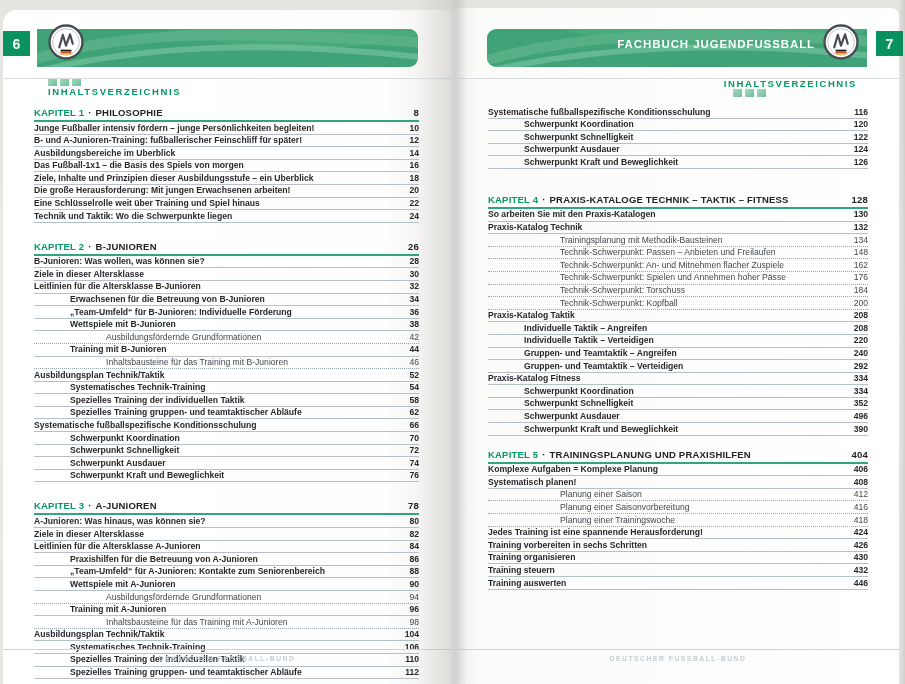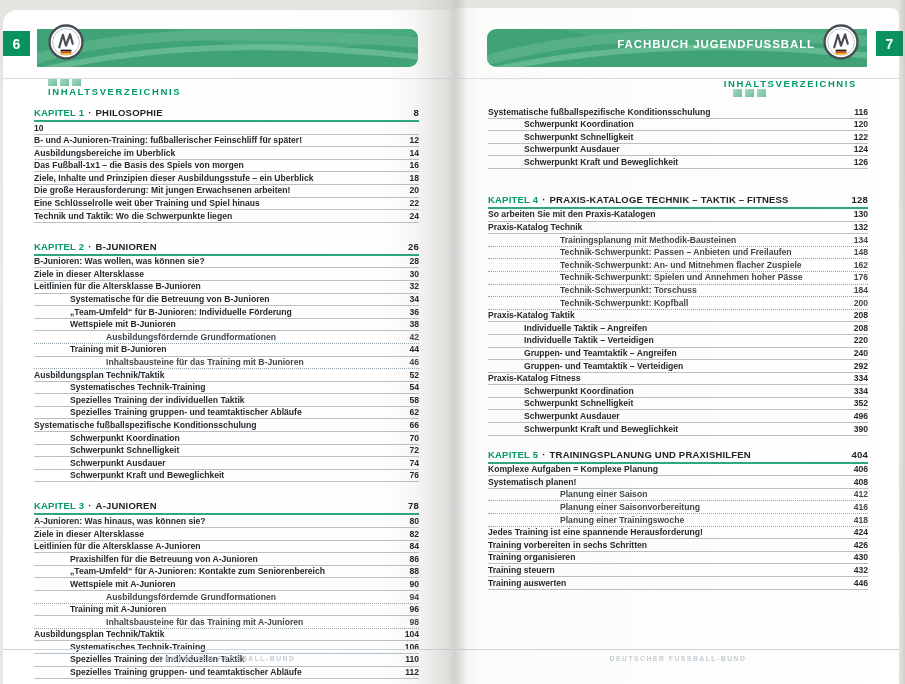--- a/index.html
+++ b/index.html
@@ -77,21 +77,21 @@
   .thead .grow{flex:1;}
   .klabel{color:#009a63;}
   .ksep{margin:0 4px;}
   .trow{
     display:flex;align-items:flex-end;height:11.6px;
     border-bottom:1px solid #b6c0c8;
     font-size:8.6px;font-weight:bold;color:#26282b;
   }
   .trow > span{padding-bottom:1.5px;line-height:1;}
   .trow .ttext{flex:1;white-space:nowrap;overflow:hidden;}
-  .trow.sub{font-weight:bold;color:#43474b;border-bottom:1px dotted #95a5b0;}
+  .trow.sub{font-weight:normal;color:#43474b;border-bottom:1px dotted #95a5b0;}
   .lvl1 .ttext{padding-left:36px;}
   .lvl2 .ttext{padding-left:72px;}
   .tpage{text-align:right;}
   
   .footer-rule{position:absolute;top:649px;height:1px;background:#ccd4d9;}
   #frule-left{left:3px;width:449px;}
   #frule-right{left:458px;width:441px;}
   .footer-text{
     position:absolute;top:655px;width:220px;text-align:center;
     font-size:6.8px;font-weight:bold;letter-spacing:1.5px;color:#c3cdd4;white-space:nowrap;
@@ -169,20 +169,21 @@
 <div class="toc" id="toc-left">
     <div class="tsection">
       <div class="thead">
         <span class="klabel">KAPITEL 1</span>
         <span class="ksep">·</span>
         <span class="ktitle">PHILOSOPHIE</span>
         <span class="grow"></span>
         <span class="tpage">8</span>
       </div>
       <div class="trow lvl0">
+        <span class="ttext">Junge Fußballer intensiv fördern – junge Persönlichkeiten begleiten!</span>
         <span class="tpage">10</span>
       </div>
       <div class="trow lvl0">
         <span class="ttext">B- und A-Junioren-Training: fußballerischer Feinschliff für später!</span>
         <span class="tpage">12</span>
       </div>
       <div class="trow lvl0">
         <span class="ttext">Ausbildungsbereiche im Überblick</span>
         <span class="tpage">14</span>
       </div>
@@ -221,21 +222,21 @@
       </div>
       <div class="trow lvl0">
         <span class="ttext">Ziele in dieser Altersklasse</span>
         <span class="tpage">30</span>
       </div>
       <div class="trow lvl0">
         <span class="ttext">Leitlinien für die Altersklasse B-Junioren</span>
         <span class="tpage">32</span>
       </div>
       <div class="trow lvl1">
-        <span class="ttext">Systematische für die Betreuung von B-Junioren</span>
+        <span class="ttext">Erwachsenen für die Betreuung von B-Junioren</span>
         <span class="tpage">34</span>
       </div>
       <div class="trow lvl1">
         <span class="ttext">„Team-Umfeld“ für B-Junioren: Individuelle Förderung</span>
         <span class="tpage">36</span>
       </div>
       <div class="trow lvl1">
         <span class="ttext">Wettspiele mit B-Junioren</span>
         <span class="tpage">38</span>
       </div>

